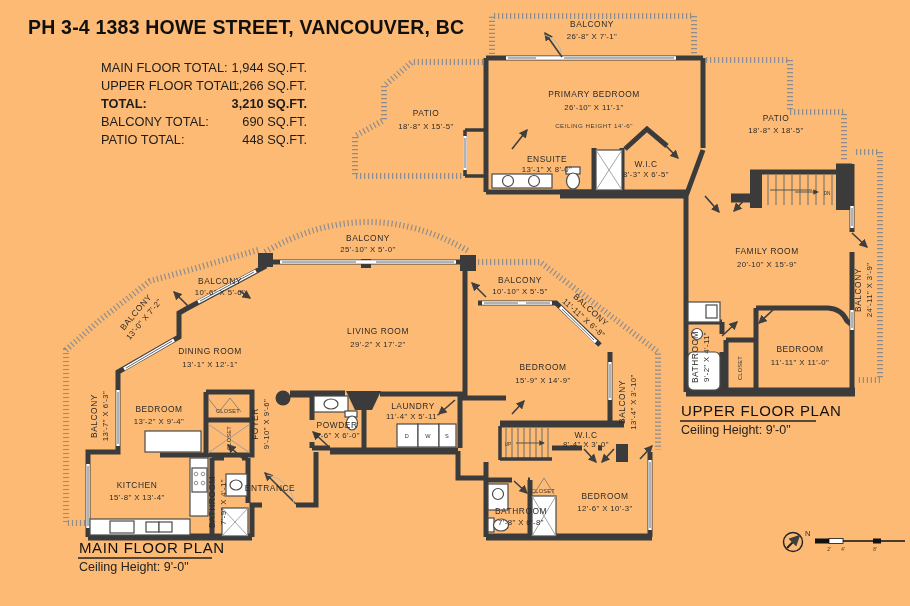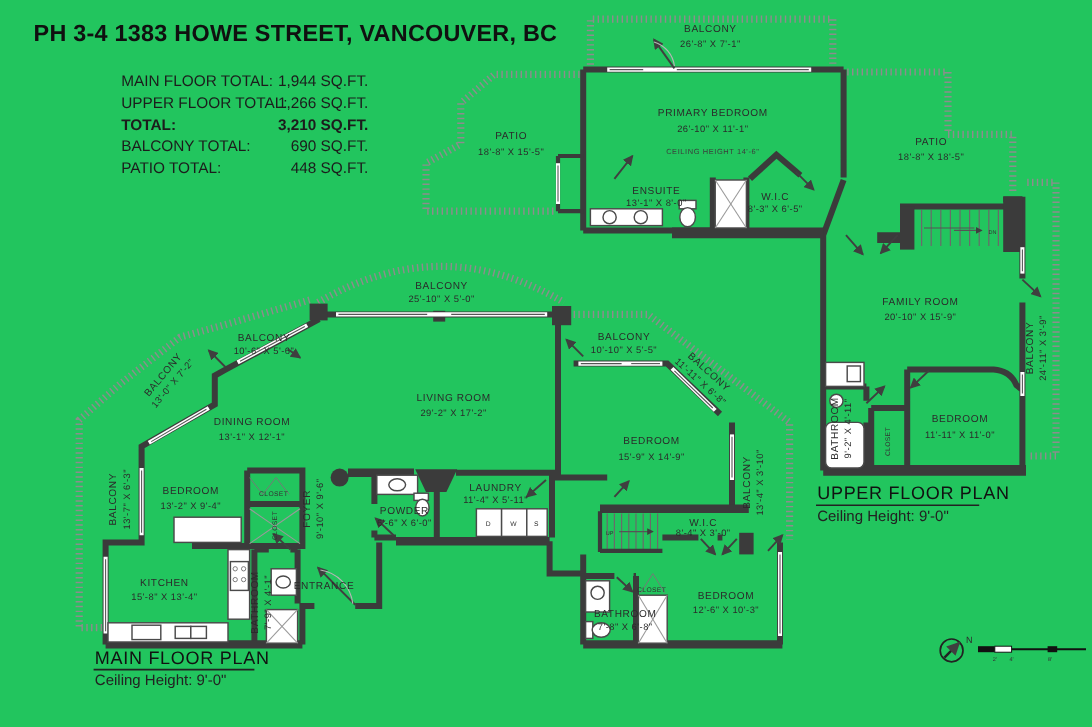--- a/index.html
+++ b/index.html
@@ -1,16 +1,16 @@
 <!DOCTYPE html>
 <html><head>
 <meta charset="utf-8">
 <style>
   html,body{margin:0;padding:0;background:#ffffff;}
-  #stage{position:relative;width:910px;height:606px;background:#22c55e;overflow:hidden;}
+  #stage{position:relative;width:910px;height:606px;background:#fdba74;overflow:hidden;}
   svg{position:absolute;top:0;left:0;}
   .t{font-family:"Liberation Sans",sans-serif;fill:#2e2e2e;}
   .title{font-size:19.5px;font-weight:bold;letter-spacing:.2px;fill:#101010;}
   .tl{font-size:12.8px;fill:#1c1c1c;}
   .tv{font-size:12.8px;text-anchor:end;fill:#1c1c1c;}
   .bold{font-weight:bold;}
   .pt{font-size:15px;letter-spacing:.6px;fill:#111;}
   .pc{font-size:12.5px;fill:#222;}
   .rn{font-size:8.4px;letter-spacing:.55px;text-anchor:middle;fill:#2b2b2b;}
   .rd{font-size:7.8px;letter-spacing:.4px;text-anchor:middle;fill:#2b2b2b;}

